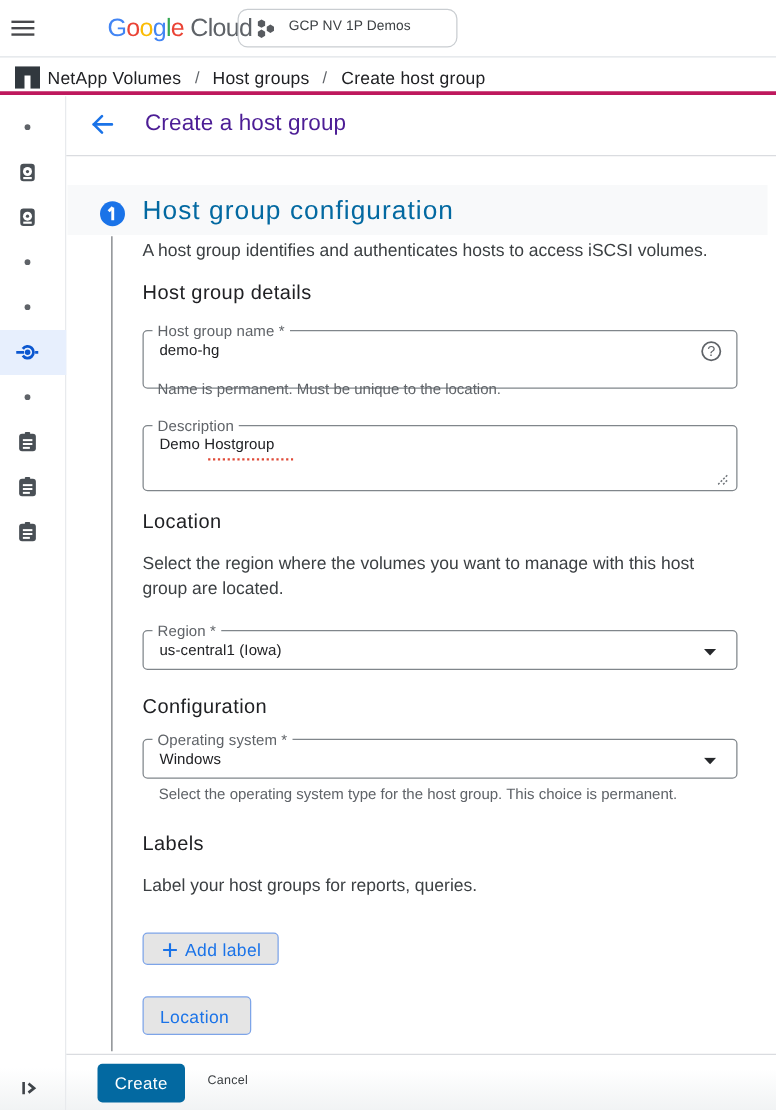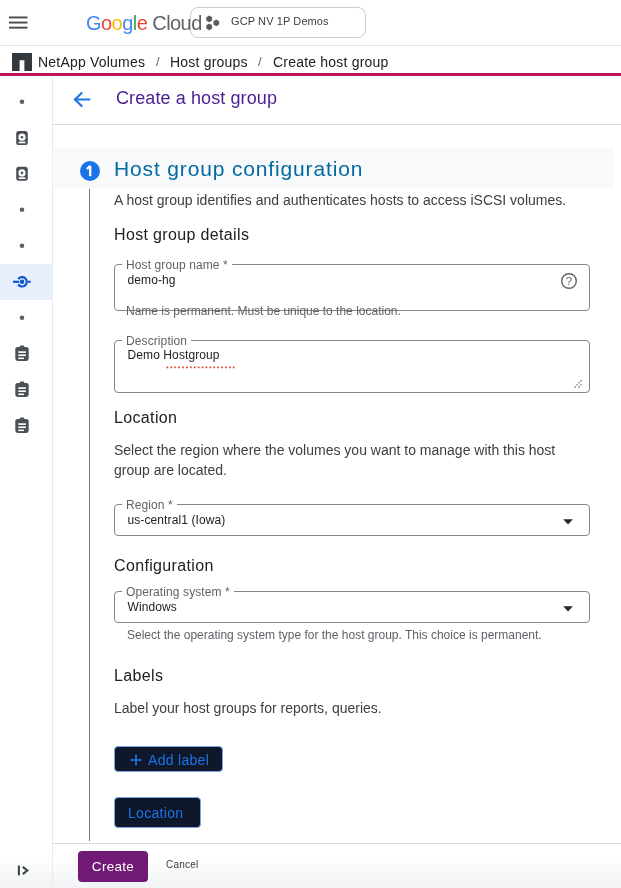--- a/index.html
+++ b/index.html
@@ -31,26 +31,26 @@
   #vline { position:absolute; left:89px; top:189px; width:1px; height:652px; background:#75797e; }
 
   .body14 { position:absolute; font-size:14px; line-height:20px; color:#3c4043; }
   .h16 { position:absolute; font-size:16px; line-height:22px; color:#202124; font-weight:500; letter-spacing:0.35px; }
   .helper { position:absolute; font-size:12px; line-height:14px; color:#5f6368; }
 
   .field { position:absolute; left:114px; width:476px; border:1px solid #80868b; border-radius:4px; background:#fff; }
   .flabel { position:absolute; left:7px; top:-7px; font-size:12px; line-height:14px; color:#5f6368; background:#fff; padding:0 4px; letter-spacing:0.1px; }
   .fvalue { position:absolute; left:12.5px; font-size:12px; color:#202124; letter-spacing:0.1px; }
 
-  .obtn { position:absolute; border:1px solid #7da4e8; border-radius:4px; background:#0f172a; color:#1a73e8; font-size:14px; letter-spacing:0.3px; }
+  .obtn { position:absolute; border:1px solid #7da4e8; border-radius:4px; background:#e5e5e5; color:#1a73e8; font-size:14px; letter-spacing:0.3px; }
 
   
   #botbar { position:absolute; left:53px; top:843px; width:568px; height:45px; background:linear-gradient(180deg,#ffffff 25%,#f1f3f4 100%); border-top:1px solid #dadce0; }
   #botbarL { position:absolute; left:0; top:843px; width:53px; height:45px; background:linear-gradient(180deg,#ffffff 25%,#f1f3f4 100%); border-right:1px solid #e8eaed; }
-  #createbtn { position:absolute; left:78px; top:851px; width:70px; height:31px; background:#701a75; border-radius:4px; color:#fff; font-size:13.5px; text-align:center; line-height:31px; letter-spacing:0.3px; }
+  #createbtn { position:absolute; left:78px; top:851px; width:70px; height:31px; background:#0369a1; border-radius:4px; color:#fff; font-size:13.5px; text-align:center; line-height:31px; letter-spacing:0.3px; }
   #cancel { position:absolute; left:166px; top:859px; font-size:10px; color:#3c4043; letter-spacing:0.2px; }
 </style>
 </head>
 <body>
 
 <div id="topbar"></div>
 <svg class="abs" style="left:9px;top:16px" width="19" height="14" viewBox="0 0 19 14">
   <rect x="0" y="0.5" width="18.5" height="1.9" fill="#48494c"></rect>
   <rect x="0" y="5.6" width="18.5" height="1.9" fill="#48494c"></rect>
   <rect x="0" y="10.7" width="18.5" height="1.9" fill="#48494c"></rect>

